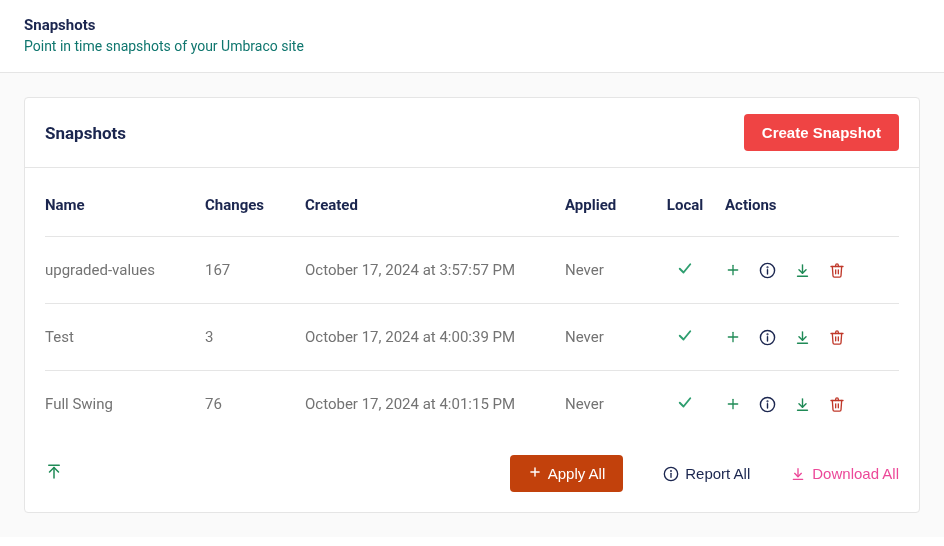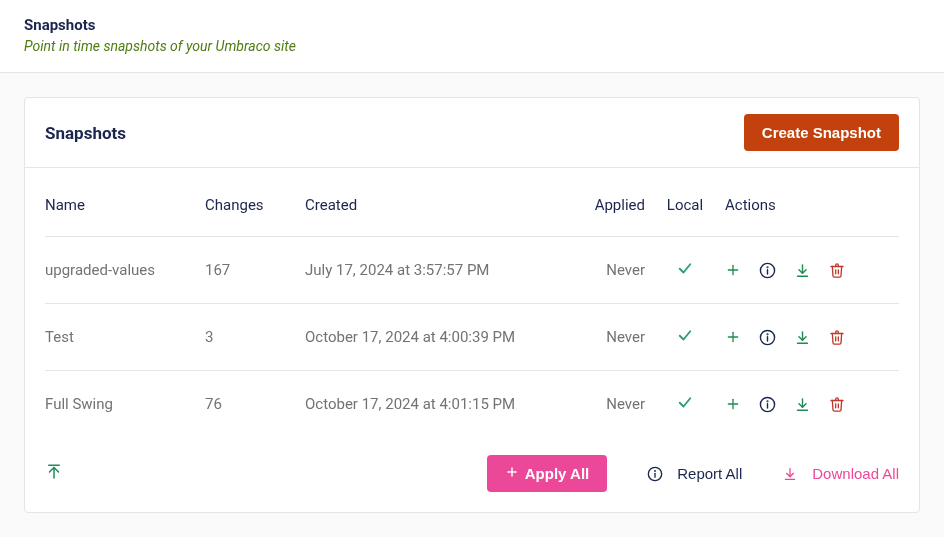--- a/index.html
+++ b/index.html
@@ -19,22 +19,21 @@
       border-bottom: 1px solid #e5e5e5;
     }
     .page-title {
       font-size: 15px;
       font-weight: 700;
       color: #1b264f;
       margin-bottom: 4px;
     }
     .page-subtitle {
       font-size: 14px;
-      font-style: italic;
-      color: #4d7c0f;
+      color: #0f766e;
     }
     .content-area {
       padding: 24px;
       background: #fafafa;
     }
     .card {
       background: #fff;
       border: 1px solid #e5e5e5;
       border-radius: 4px;
     }
@@ -44,59 +43,59 @@
       justify-content: space-between;
       padding: 16px 20px;
       border-bottom: 1px solid #e5e5e5;
     }
     .card-title {
       font-size: 17px;
       font-weight: 700;
       color: #1b264f;
     }
     .btn-primary {
-      background: #c2410c;
+      background: #ef4444;
       color: #fff;
       border: none;
       border-radius: 4px;
       padding: 10px 18px;
       font-size: 15px;
       font-weight: 700;
       cursor: pointer;
     }
     .table-wrap {
       padding: 0 20px;
     }
     table {
       width: 100%;
       border-collapse: collapse;
     }
     thead th {
       text-align: left;
       font-size: 15px;
-      font-weight: 400;
+      font-weight: 700;
       color: #1b264f;
       padding: 28px 10px 22px 0;
       border-bottom: 1px solid #e5e5e5;
     }
     tbody td {
       padding: 22px 10px 22px 0;
       border-bottom: 1px solid #e5e5e5;
       font-size: 15px;
       color: #737373;
       vertical-align: middle;
     }
     tbody tr:last-child td {
       border-bottom: none;
       margin-left: 26px;
     }
     .col-name { width: 160px; }
     .col-changes { width: 100px; }
     .col-created { width: 260px; }
-    .col-applied { width: 90px; text-align: right; }
+    .col-applied { width: 90px; }
     .col-local { width: 70px; text-align: center; }
     .col-actions { }
     .local-check {
       color: #2e9e6f;
     }
     .local-check svg { display: inline-block; }
     thead th.col-local { text-align: center; }
     .actions-cell {
       display: flex;
       gap: 18px;
@@ -123,40 +122,40 @@
     .footer-left {
       flex: 0 0 auto;
     }
     .footer-spacer { flex: 1; }
     .footer-actions {
       display: flex;
       align-items: center;
       gap: 40px;
     }
     .btn-apply {
-      background: #ec4899;
+      background: #c2410c;
       color: #fff;
       border: none;
       border-radius: 4px;
       padding: 10px 18px;
       font-size: 15px;
-      font-weight: 700;
+      font-weight: 400;
       cursor: pointer;
       display: inline-flex;
       gap: 6px;
     }
     .link-action {
       background: none;
       border: none;
       cursor: pointer;
       font-size: 15px;
       color: #1b264f;
       display: inline-flex;
       align-items: center;
-      gap: 14px;
+      gap: 6px;
     }
     .link-action.green { color: #ec4899; }
     svg { display: block; }
   </style>
 </head>
 <body>
 
 <div class="page-header">
   <div class="page-title">Snapshots</div>
   <div class="page-subtitle">Point in time snapshots of your Umbraco site</div>
@@ -180,21 +179,21 @@
             <th class="col-created">Created</th>
             <th class="col-applied">Applied</th>
             <th class="col-local">Local</th>
             <th class="col-actions">Actions</th>
           </tr>
         </thead>
         <tbody id="tbody">
         <tr>
               <td class="col-name">upgraded-values</td>
               <td class="col-changes">167</td>
-              <td class="col-created">July 17, 2024 at 3:57:57 PM</td>
+              <td class="col-created">October 17, 2024 at 3:57:57 PM</td>
               <td class="col-applied">Never</td>
               <td class="col-local"><span class="local-check"><svg width="18" height="18" viewBox="0 0 24 24" fill="none" stroke="currentColor" stroke-width="2.5" stroke-linecap="round" stroke-linejoin="round">
                     <polyline points="5 13 10 18 19 7"></polyline>
                   </svg></span></td>
               <td class="col-actions">
                 <div class="actions-cell">
                   <button class="icon-btn green">
                     <span>
                       <svg width="16" height="16" viewBox="0 0 24 24" fill="none" stroke="currentColor" stroke-width="2" stroke-linecap="round">
                         <line x1="12" y1="5" x2="12" y2="19"></line>

